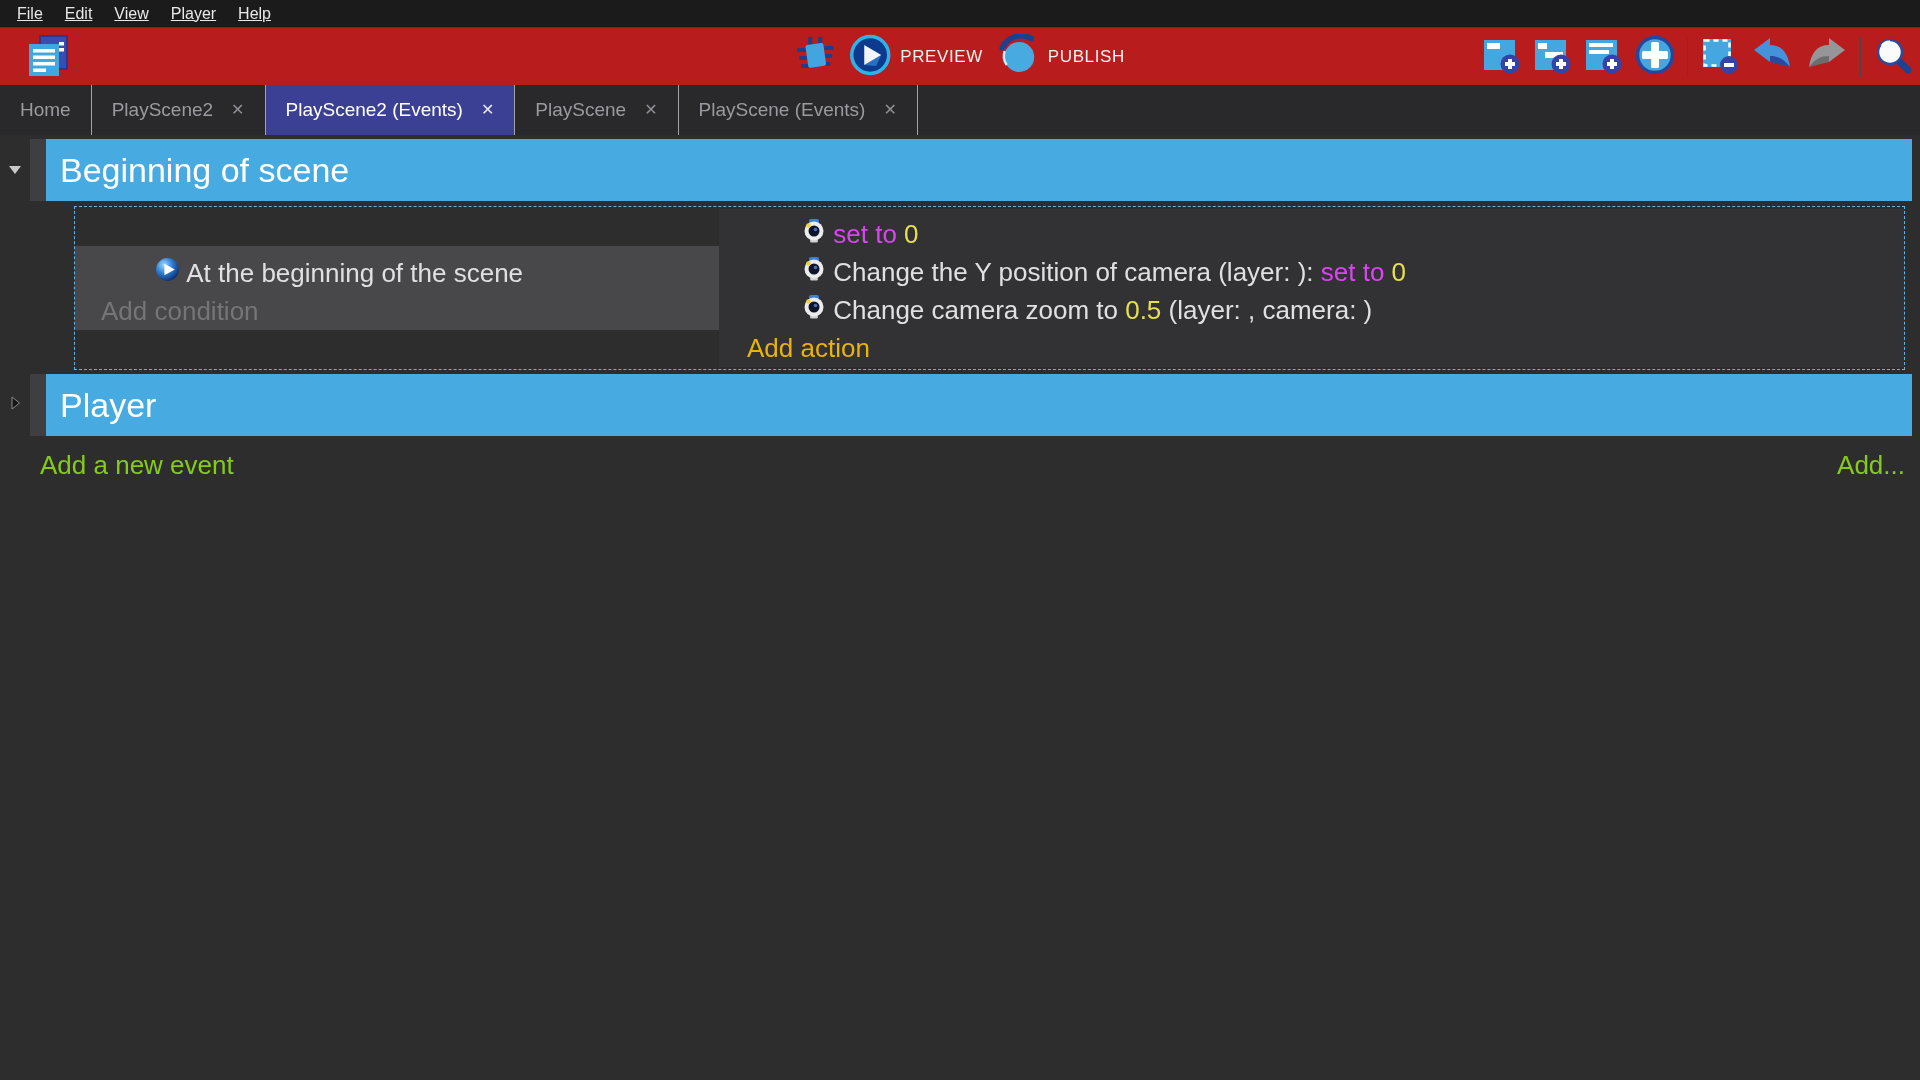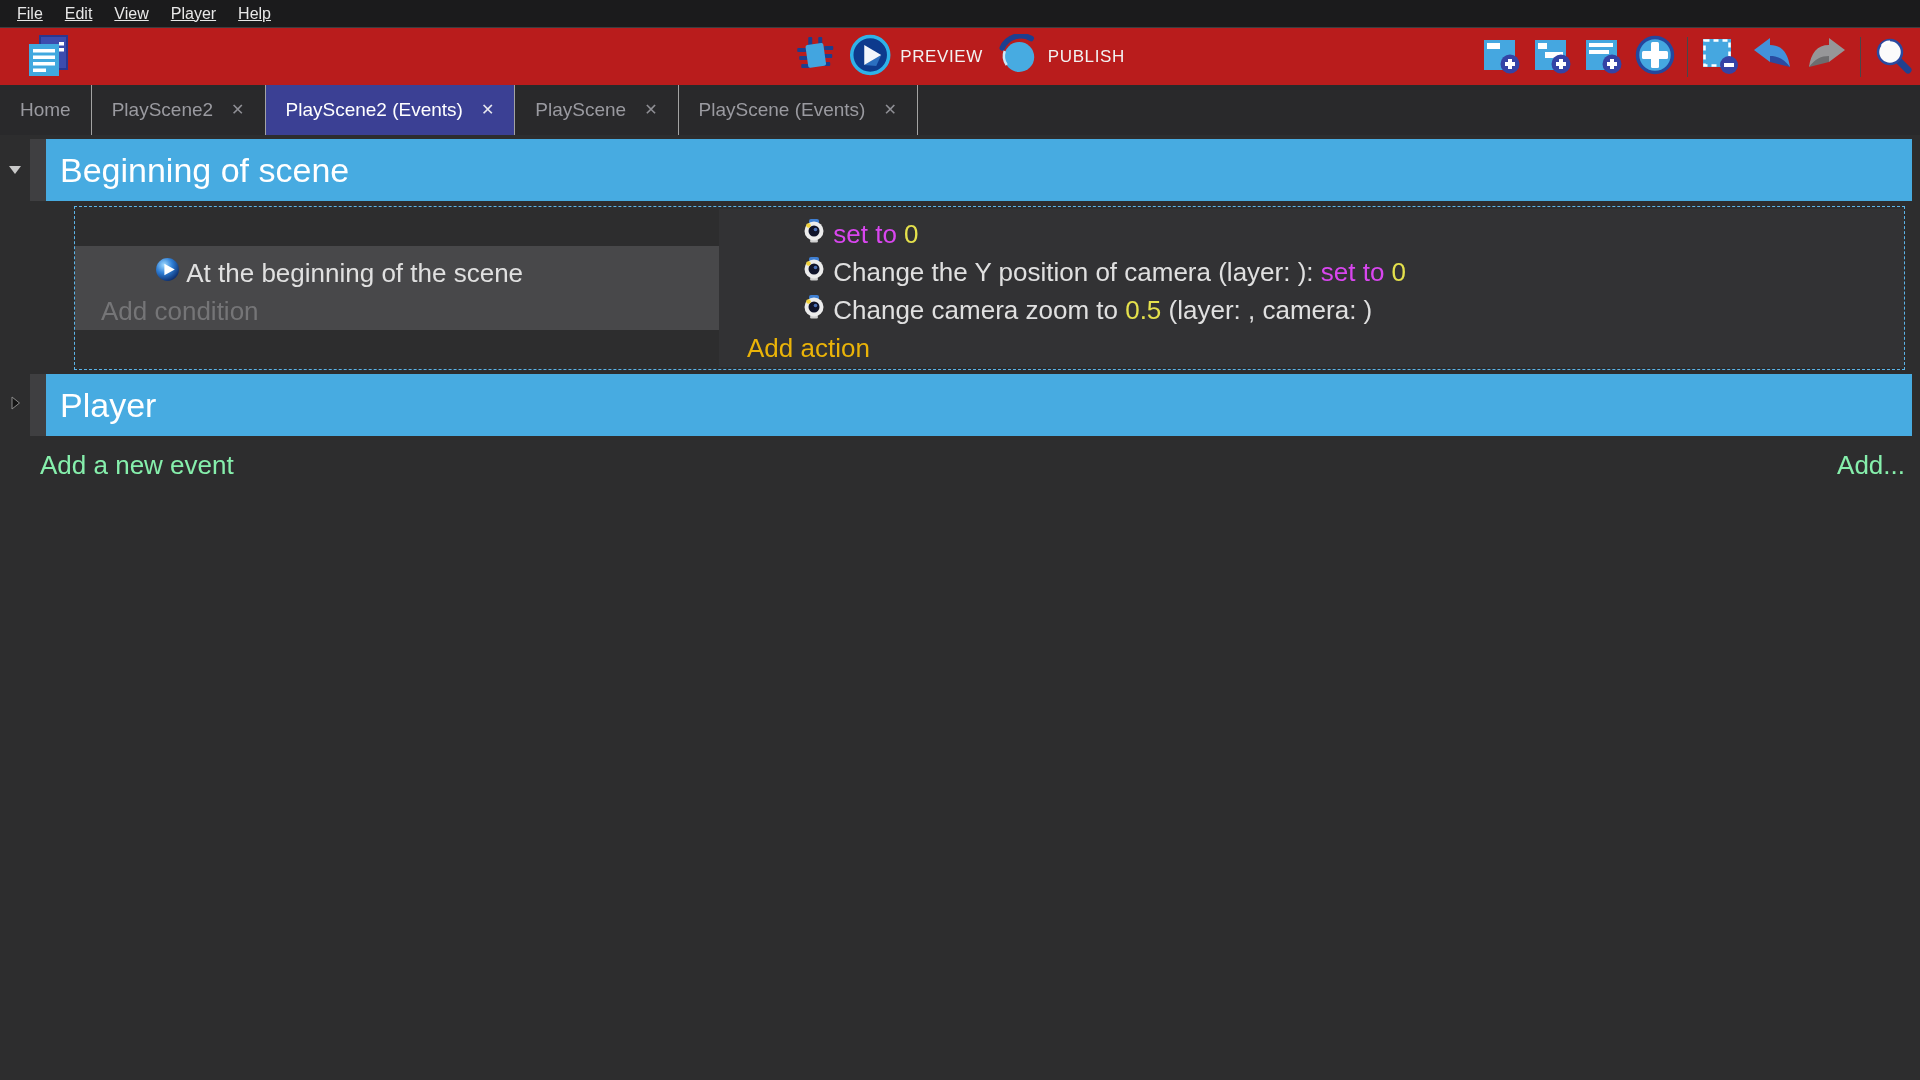--- a/index.html
+++ b/index.html
@@ -66,21 +66,21 @@
   .condition-row svg, .action-row svg { margin-right:6px; flex:none; }
   .placeholder-row {
     height:38px; display:flex; align-items:center; font-size:26px;
     color:#757577; cursor:pointer; padding-left:2px;margin-left:16px;
   }
   .actions-cell .placeholder-row { color:#eab308; }
   .op-purple { color:#d946ef; }
   .val-yellow { color:#e5e14c; }
   .addevent-row {
     display:flex; justify-content:space-between; align-items:center;
-    margin:14px 15px 0 40px; font-size:26px; color:#86efac;
+    margin:14px 15px 0 40px; font-size:26px; color:#84cc16;
   }
   .addevent-row span { cursor:pointer; }
 </style>
 </head>
 <body>
 
 <div class="menubar">
   <span class="menu-item">File</span>
   <span class="menu-item">Edit</span>
   <span class="menu-item">View</span>

